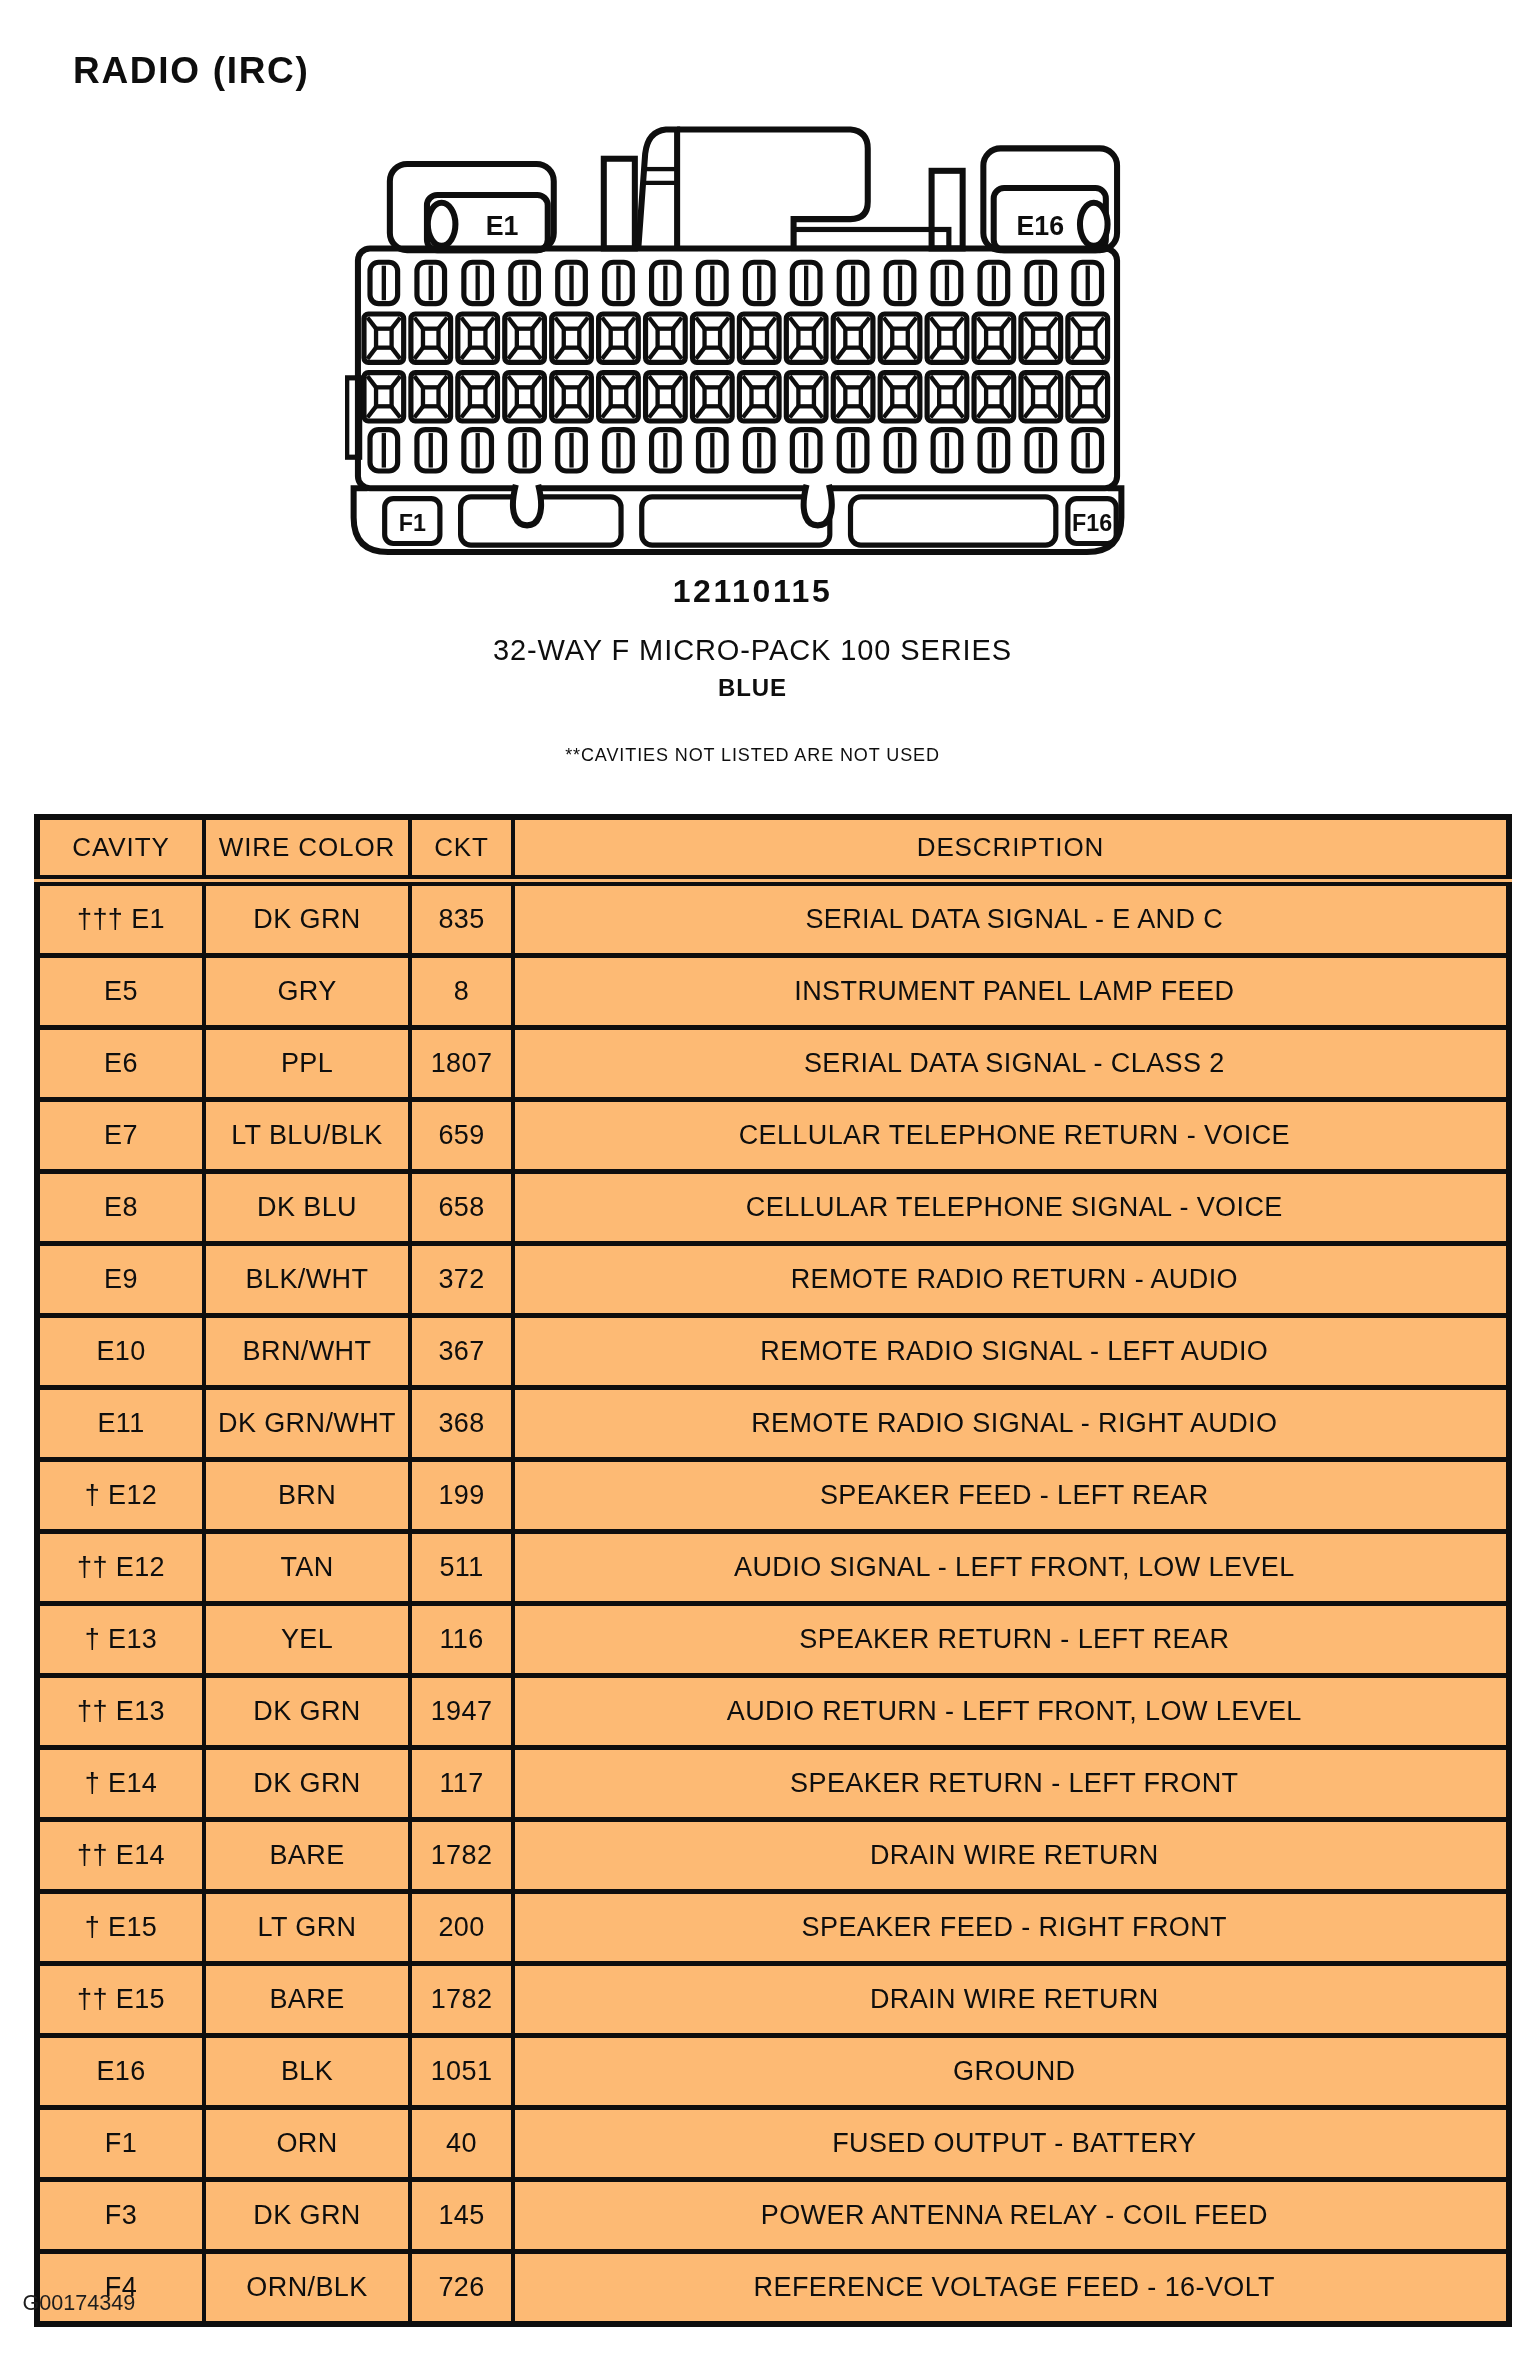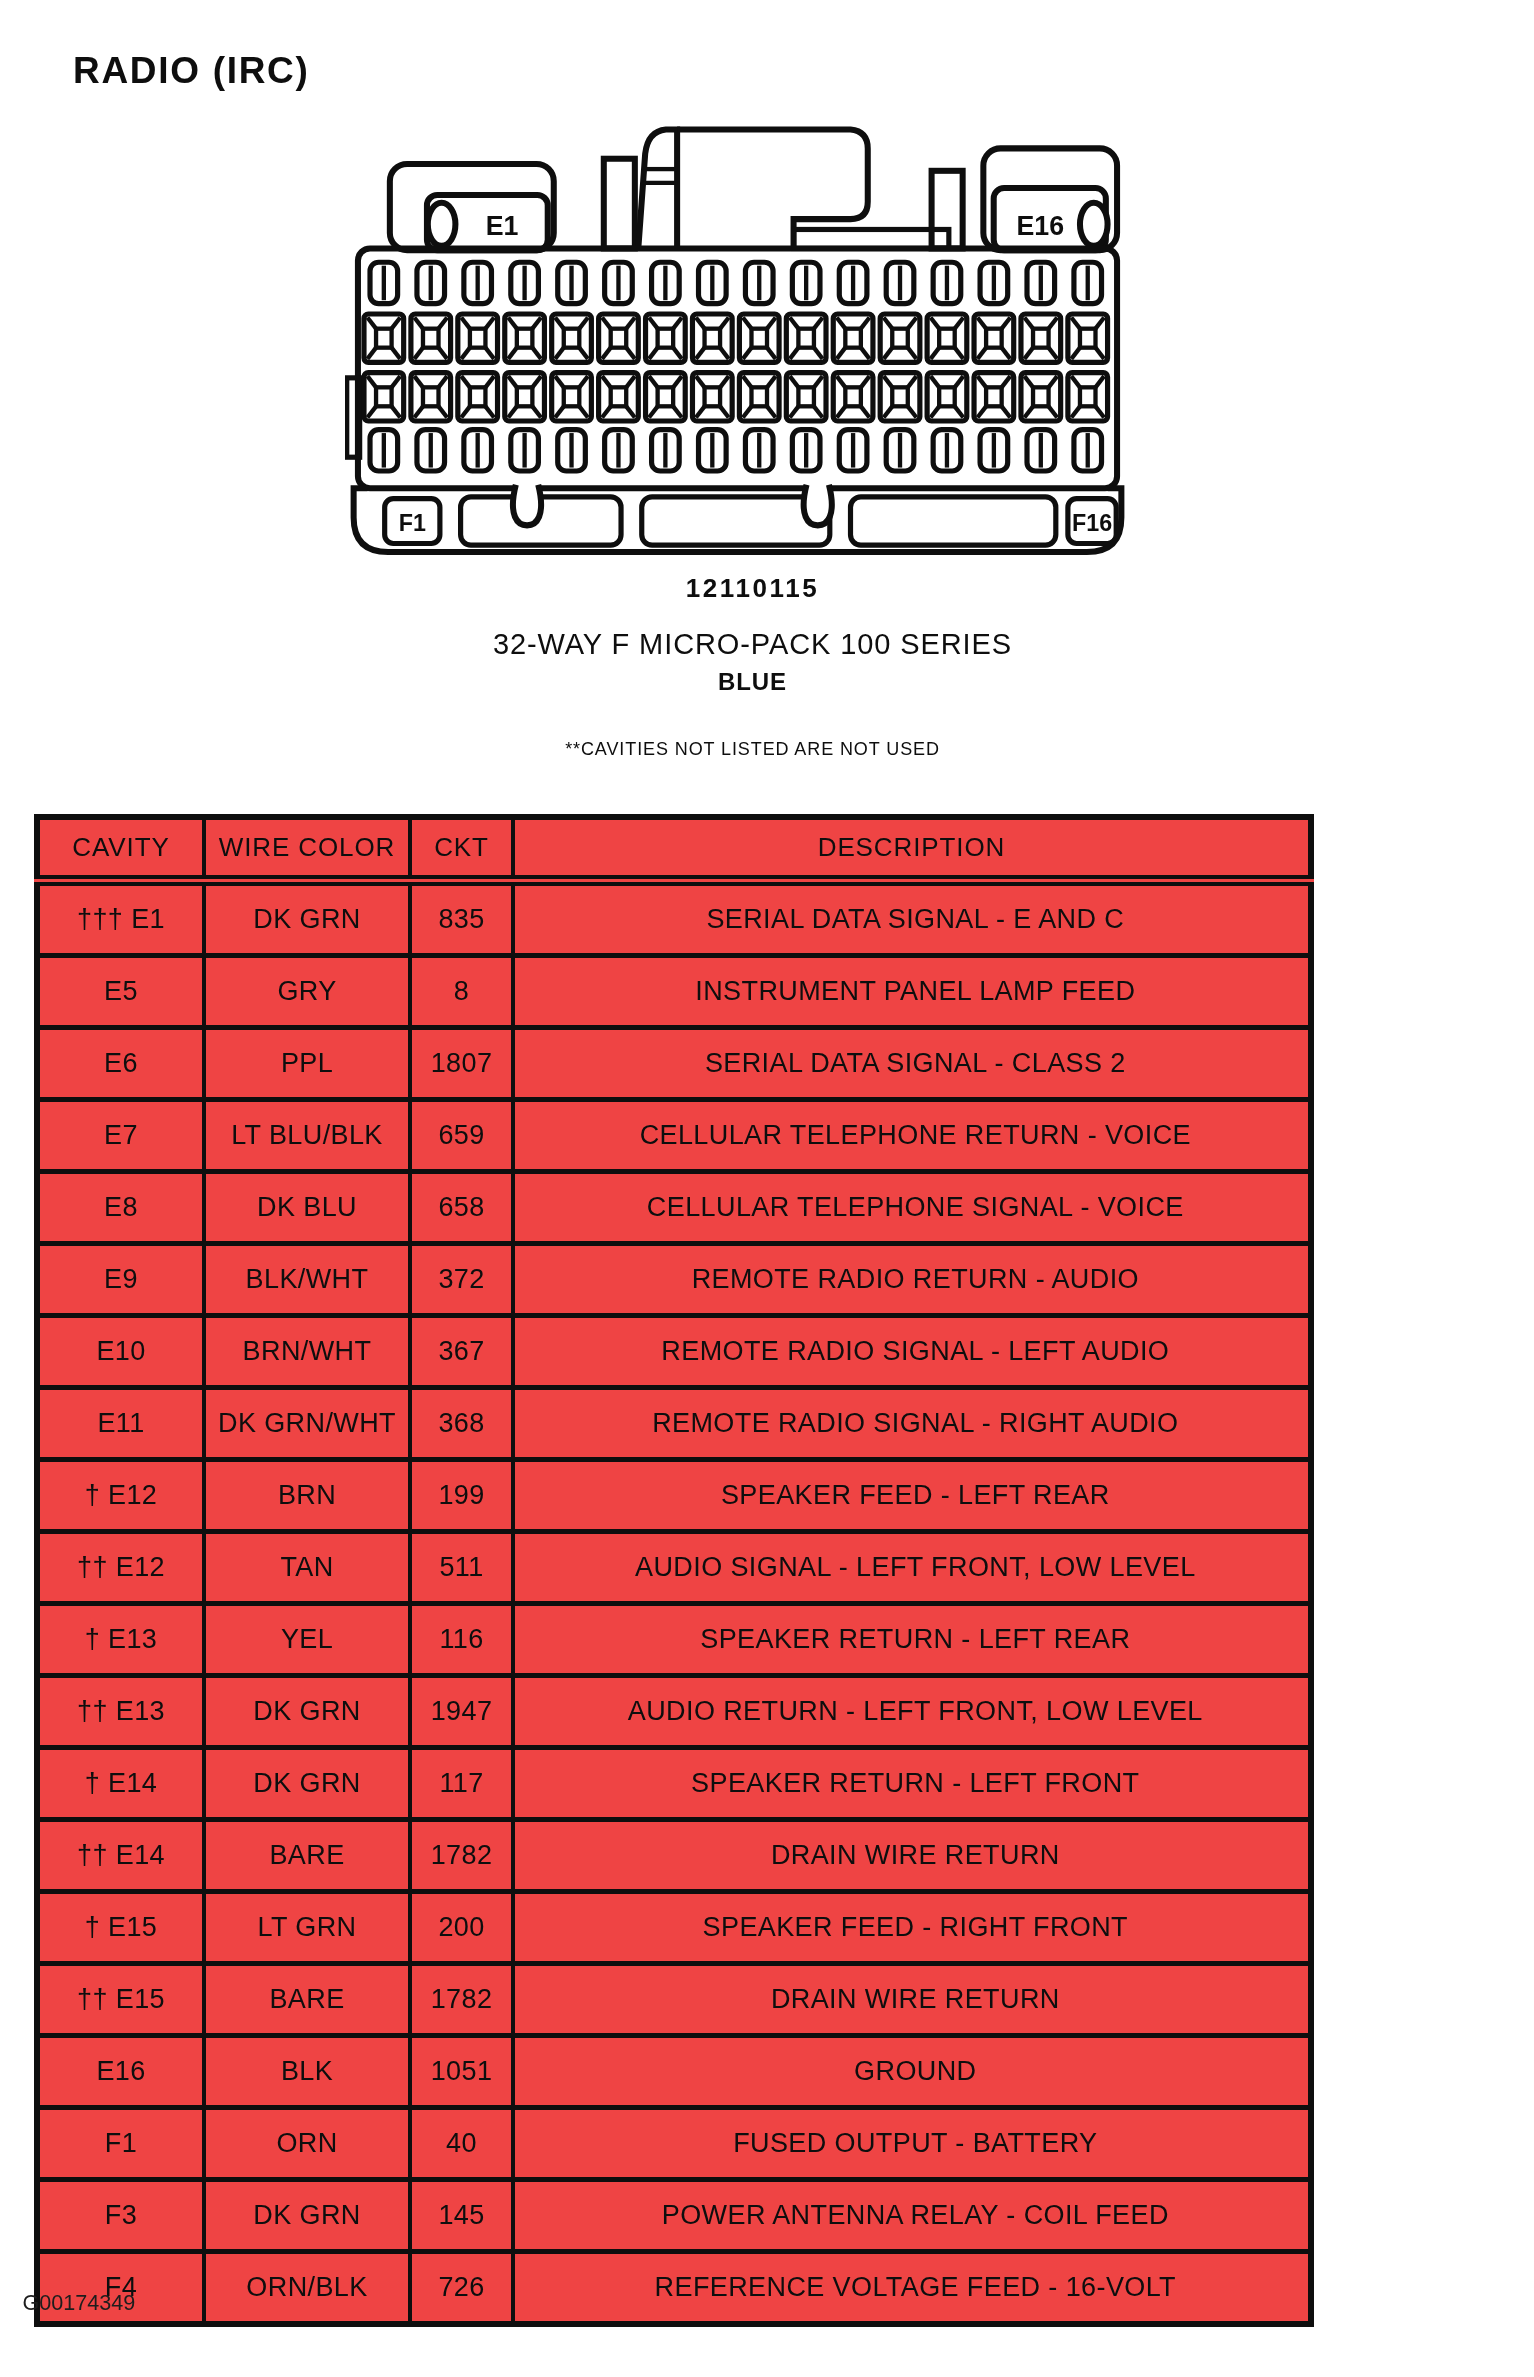--- a/index.html
+++ b/index.html
@@ -3,27 +3,27 @@
 <meta charset="utf-8">
 <style>
   html,body{margin:0;padding:0}
   body{
     width:1535px;height:2377px;background:#ffffff;position:relative;
     font-family:"Liberation Sans",sans-serif;color:#0e0e0e;
   }
   .page-title{position:absolute;left:73px;top:50px;font-size:37px;font-weight:700;letter-spacing:1.7px}
   .connector-svg{position:absolute;left:345px;top:119px}
   .cap{position:absolute;top:573px;left:0;width:1505px;text-align:center}
-  .part-number{font-size:26px;font-weight:700;letter-spacing:2.6px}
+  .part-number{font-size:32px;font-weight:700;letter-spacing:2.6px}
   .series{margin-top:24px;font-size:29px;font-weight:400;letter-spacing:0.9px}
   .color-label{margin-top:7px;font-size:24px;font-weight:700;letter-spacing:0.9px}
   .note{margin-top:43px;font-size:18px;font-weight:400;letter-spacing:0.9px}
   table.cavity{
-    position:absolute;left:34px;top:814px;width:1280px;
-    border-collapse:collapse;table-layout:fixed;border:6px solid #0e0e0e;background:#ef4444;
+    position:absolute;left:34px;top:814px;width:1478px;
+    border-collapse:collapse;table-layout:fixed;border:6px solid #0e0e0e;background:#fdba74;
   }
   .cavity th{
     border:4.3px solid #0e0e0e;border-bottom:11.2px double #0e0e0e;
     height:53px;font-size:26px;font-weight:400;letter-spacing:0.9px;
   }
   .cavity td{
     border:5.2px solid #0e0e0e;border-left-width:4.3px;border-right-width:4.3px;
     height:65px;font-size:27px;font-weight:400;text-align:center;letter-spacing:0.4px;
   }
   .cavity td.desc{text-align:center;padding-left:8.6px}

